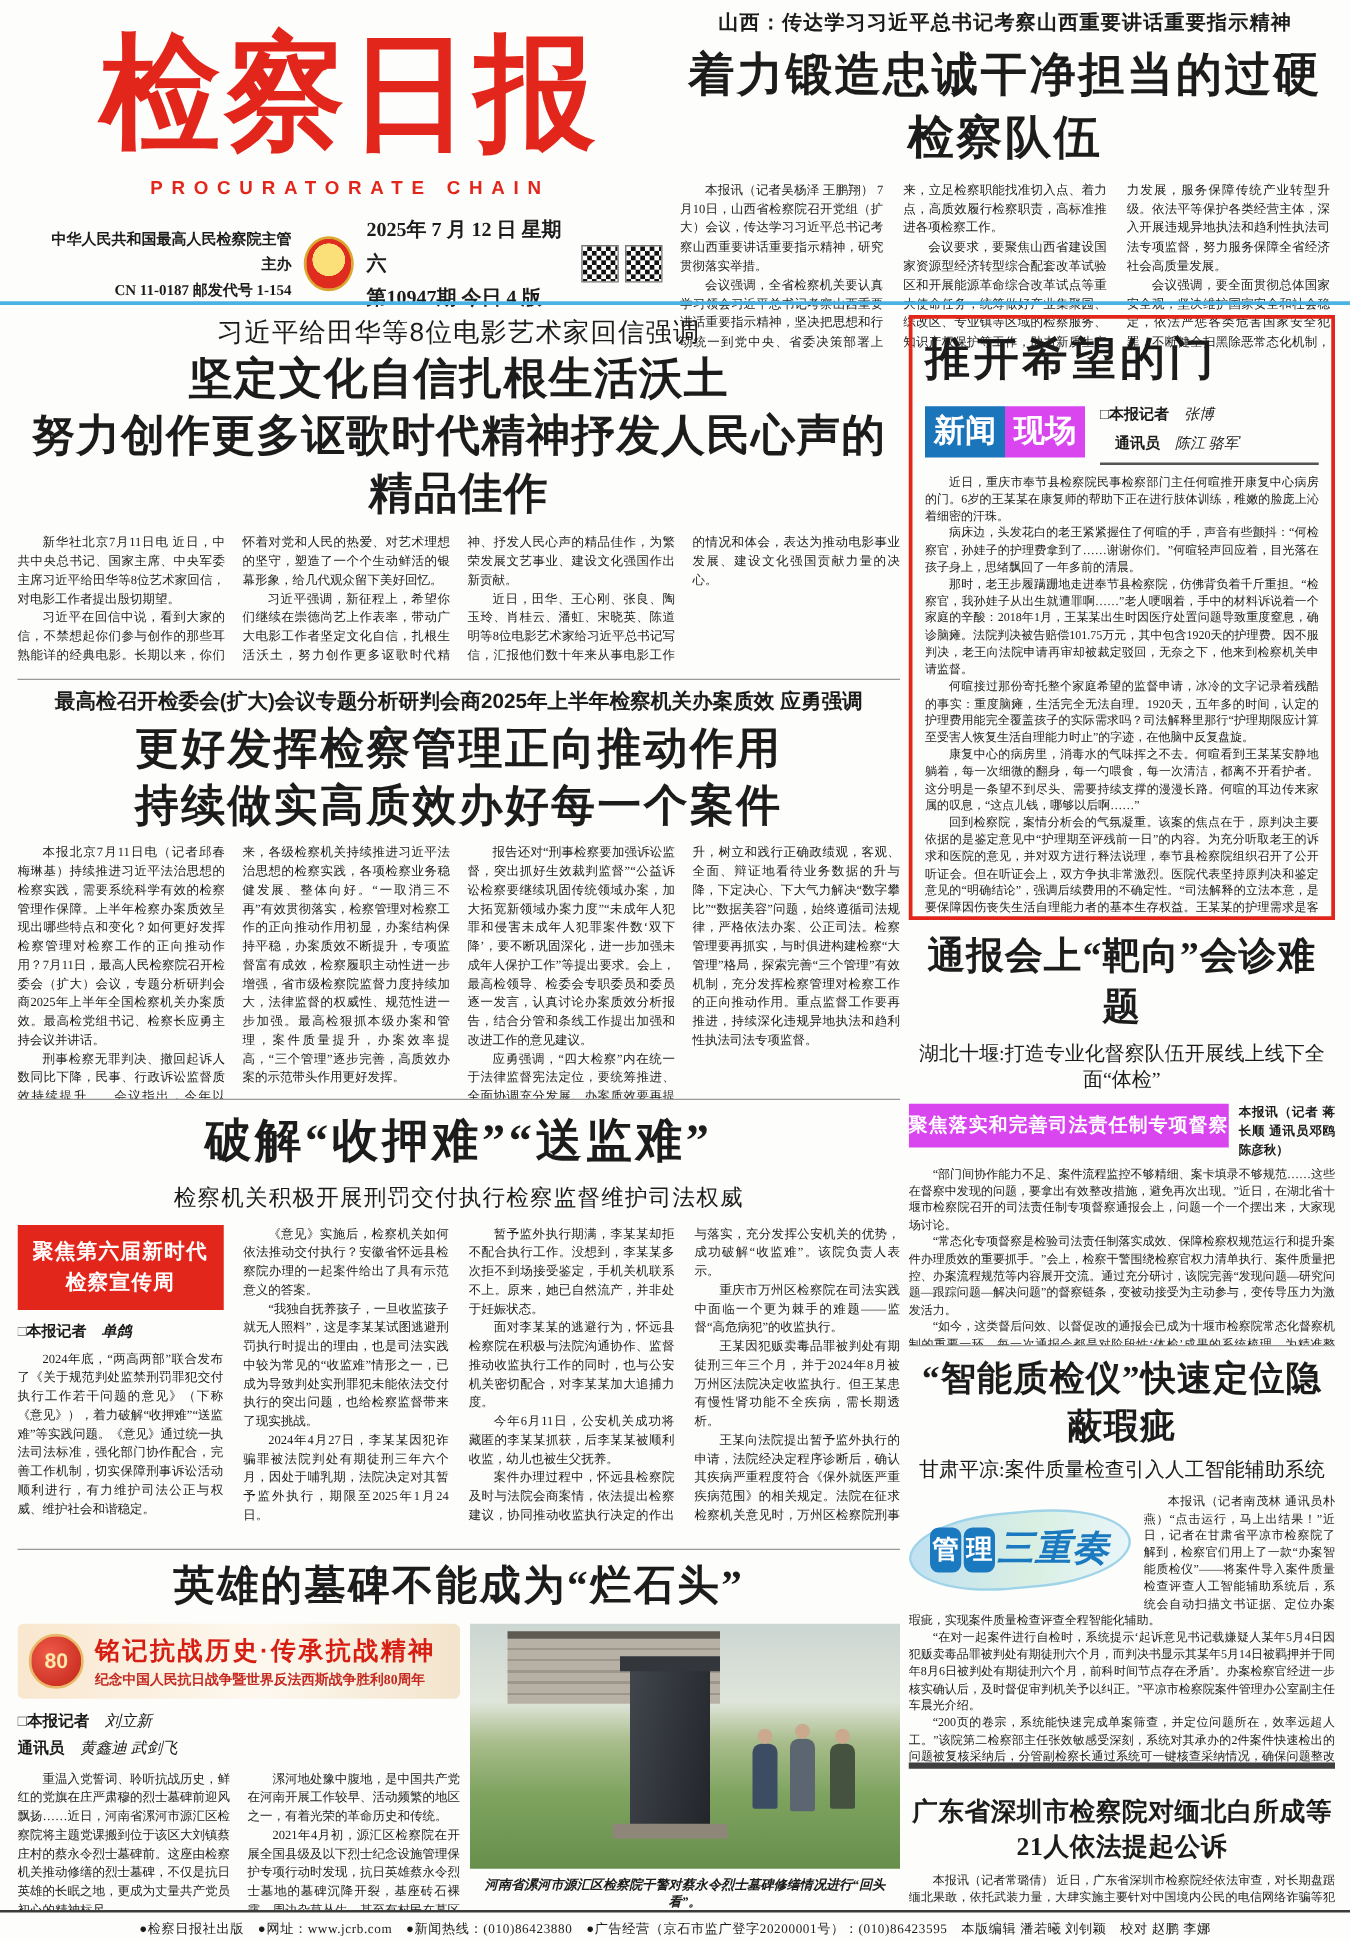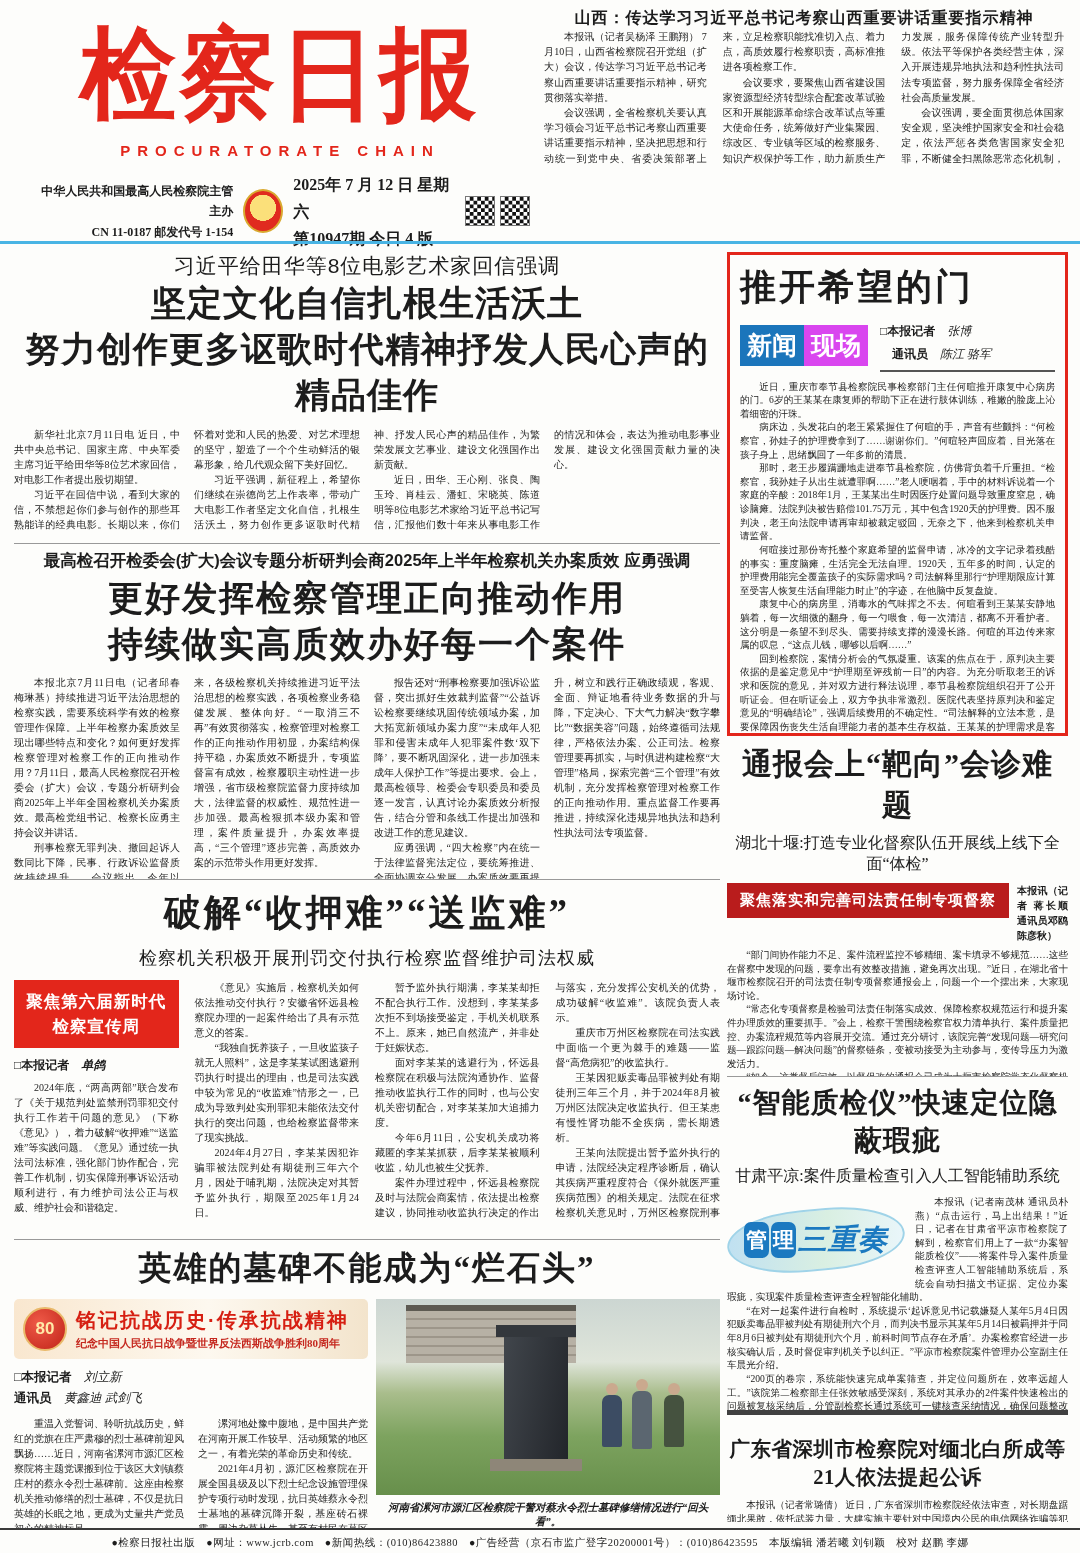--- a/index.html
+++ b/index.html
@@ -81,21 +81,21 @@
   .ns-badge .b-blue { background:#1b75bb; color:#fff; padding:8px 7px; }
   .ns-badge .b-red { background:#d946ef; color:#fff; padding:8px 7px; }
   .ns-byline { flex:1; border-bottom:2px solid #555; font-size:12px; font-weight:bold; line-height:1.9; padding-bottom:4px; text-indent:0; }
   .ns-byline i { font-style:italic; font-weight:normal;margin-top:14px; }
   .ns-body { font-size:9.6px; line-height:1.42; }
 
   .tongbao { height:340px; padding-top:8px; overflow:hidden; }
   .tb-h { font-weight:900; font-size:30px; text-align:center; letter-spacing:1px; }
   .tb-sub { font-size:16px; text-align:center; margin:7px 0 8px; }
   .tb-row { display:flex; gap:8px; align-items:flex-start; margin-bottom:5px; }
-  .badge-blue { background:#b91c1c; color:#fff; font-family:"Liberation Sans",sans-serif; font-weight:bold; font-size:15px; padding:8px 13px; letter-spacing:1px; white-space:nowrap; }
+  .badge-blue { background:#d946ef; color:#fff; font-family:"Liberation Sans",sans-serif; font-weight:bold; font-size:15px; padding:8px 0; letter-spacing:1px; white-space:nowrap; }
   .tb-byline { font-size:10px; font-weight:bold; width:86px; line-height:1.5; text-indent:0; text-align:justify; }
   .tb-body { font-size:9.6px; line-height:1.42; }
 
   .zhijian { height:334px; border-top:1px solid #999; padding-top:7px; overflow:hidden; }
   .zj-h { font-weight:900; font-size:28px; text-align:center; letter-spacing:1px; }
   .zj-sub { font-size:16px; text-align:center; margin:6px 0 8px; }
   .glogo { float:left; width:178px; height:82px; margin:4px 10px 2px 0; position:relative; }
   .glogo-bg { position:absolute; inset:10px 0; border-radius:50% / 58%; background:linear-gradient(100deg,#bfe0f2,#d9efe2 55%,#eaf6fb); transform:rotate(-5deg); border:2px solid #9fd3e8; }
   .glogo-text { position:absolute; inset:0; display:flex; align-items:center; justify-content:center; gap:2px; font-family:"Liberation Sans",sans-serif; font-weight:900; }
   .glogo-text .chip { background:#1b79c0; color:#fff; border-radius:7px; padding:3px 2px; font-size:21px; }
@@ -130,20 +130,21 @@
         </div>
         <div class="qr-wrap">
           <div class="qr"></div>
           <div class="qr"></div>
         </div>
       </div>
     </div>
 
     <div class="top-story">
       <div class="ts-kicker">山西：传达学习习近平总书记考察山西重要讲话重要指示精神</div>
+      <div class="ts-headline">着力锻造忠诚干净担当的过硬检察队伍</div>
       <div class="ts-body">
           <p>本报讯（记者吴杨泽 王鹏翔） 7月10日，山西省检察院召开党组（扩大）会议，传达学习习近平总书记考察山西重要讲话重要指示精神，研究贯彻落实举措。</p>
           <p>会议强调，全省检察机关要认真学习领会习近平总书记考察山西重要讲话重要指示精神，坚决把思想和行动统一到党中央、省委决策部署上来，立足检察职能找准切入点、着力点，高质效履行检察职责，高标准推进各项检察工作。</p>
           <p>会议要求，要聚焦山西省建设国家资源型经济转型综合配套改革试验区和开展能源革命综合改革试点等重大使命任务，统筹做好产业集聚园、综改区、专业镇等区域的检察服务、知识产权保护等工作，助力新质生产力发展，服务保障传统产业转型升级。依法平等保护各类经营主体，深入开展违规异地执法和趋利性执法司法专项监督，努力服务保障全省经济社会高质量发展。</p>
           <p>会议强调，要全面贯彻总体国家安全观，坚决维护国家安全和社会稳定，依法严惩各类危害国家安全犯罪，不断健全扫黑除恶常态化机制，着力在检察办案各环节推进矛盾纠纷实质性化解。要坚定扛牢服务保障黄河流域生态保护和高质量发展的检察责任，助力美丽山西建设。要不断强化对弱势群体、灵活就业人员、新就业形态人员的权益保障，持续做实人民群众可感受能体验得实惠的检察为民。</p>
         </div>
     </div>
   </div>
   <div class="blue-rule"></div>
 

